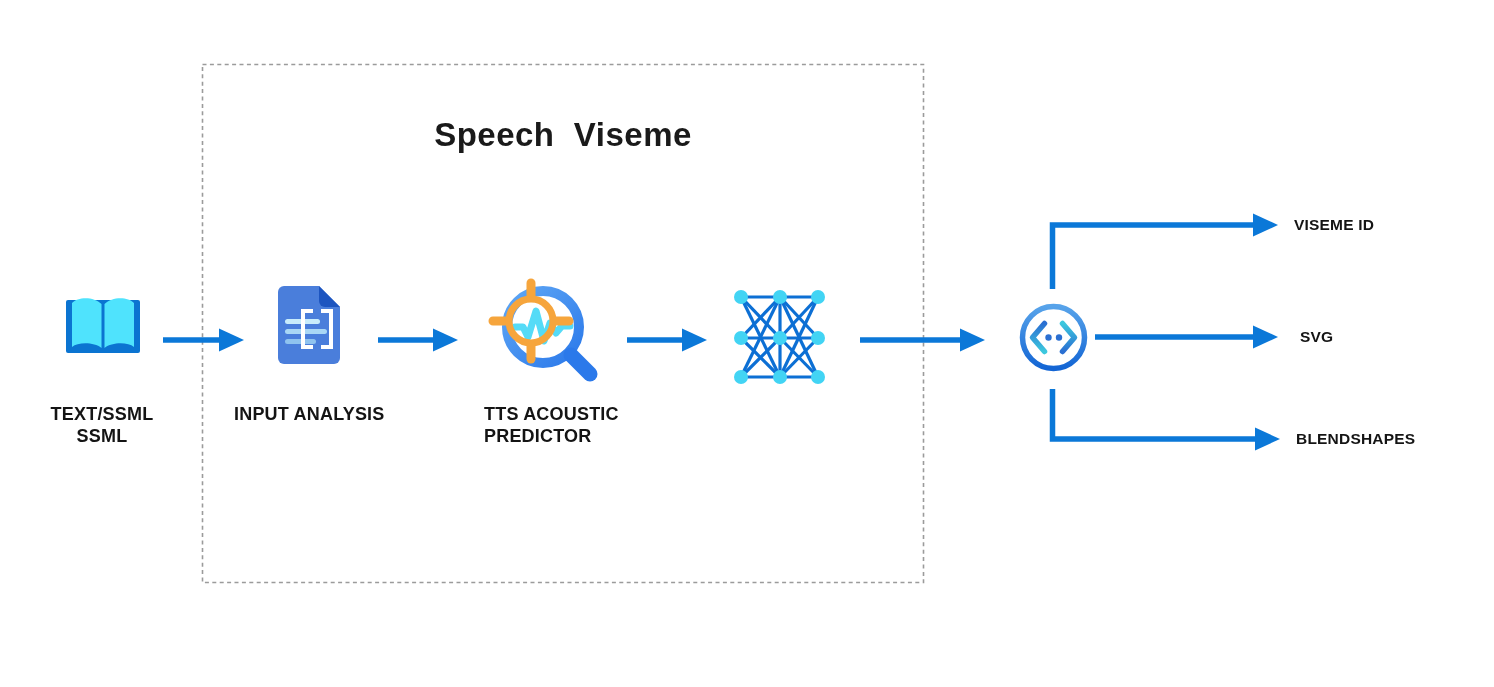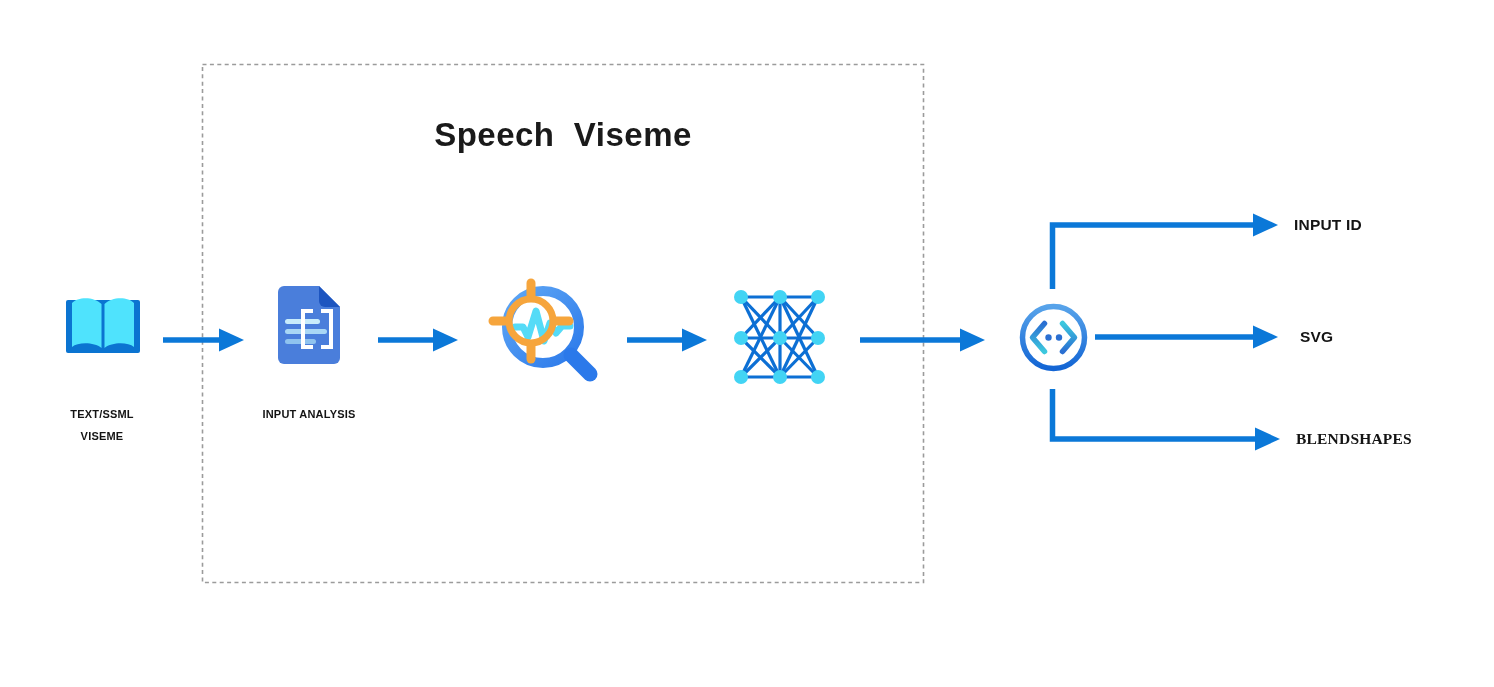--- a/index.html
+++ b/index.html
@@ -18,21 +18,21 @@
     width: 1494px; height: 687px;
     pointer-events: none;
   }
   .icon {
     position: absolute;
     display: block;
   }
   .node-label {
     position: absolute;
     font-weight: 700;
-    font-size: 11px;
+    font-size: 18px;
     line-height: 22px;
     color: #141414;
     letter-spacing: 0.2px;
     white-space: nowrap;
   }
   .node-label.centered { text-align: center; }
   .diagram-title {
     position: absolute;
     left: 202px;
     top: 116px;
@@ -180,26 +180,30 @@
     </defs>
     <circle cx="37.5" cy="37.5" r="31" fill="#ffffff" stroke="url(#ringGrad)" stroke-width="5.5"></circle>
     <polyline points="28.5,23.5 16.5,37.5 28.5,51.5" fill="none" stroke="url(#chevL)" stroke-width="5.5" stroke-linecap="round" stroke-linejoin="round"></polyline>
     <polyline points="46.5,23.5 58.5,37.5 46.5,51.5" fill="none" stroke="url(#chevR)" stroke-width="5.5" stroke-linecap="round" stroke-linejoin="round"></polyline>
     <circle cx="32.5" cy="37.5" r="3.2" fill="#2a6fd2"></circle>
     <circle cx="43" cy="37.5" r="3.2" fill="#2a6fd2"></circle>
   </svg>
 
   <div class="node-label centered" style="left:29px; top:403px; width:146px;">
     <div>TEXT/SSML</div>
-    <div>VISEME</div>
+    <div>SSML</div>
   </div>
 
   <div class="node-label centered" style="left:234px; top:403px; width:150px;">
     <div>INPUT ANALYSIS</div>
   </div>
 
-
-
-  <div class="output-label" style="left:1294px; top:216px;">INPUT ID</div>
+  <div class="node-label" style="left:484px; top:403px;">
+    <div>TTS ACOUSTIC</div>
+    <div>PREDICTOR</div>
+  </div>
+
+
+  <div class="output-label" style="left:1294px; top:216px;">VISEME ID</div>
   <div class="output-label" style="left:1300px; top:328px;text-align:center;">SVG</div>
-  <div class="output-label" style="left:1296px; top:430px;font-family:Liberation Serif, serif;">BLENDSHAPES</div>
+  <div class="output-label" style="left:1296px; top:430px;">BLENDSHAPES</div>
 
 </div>
 
 </body></html>

